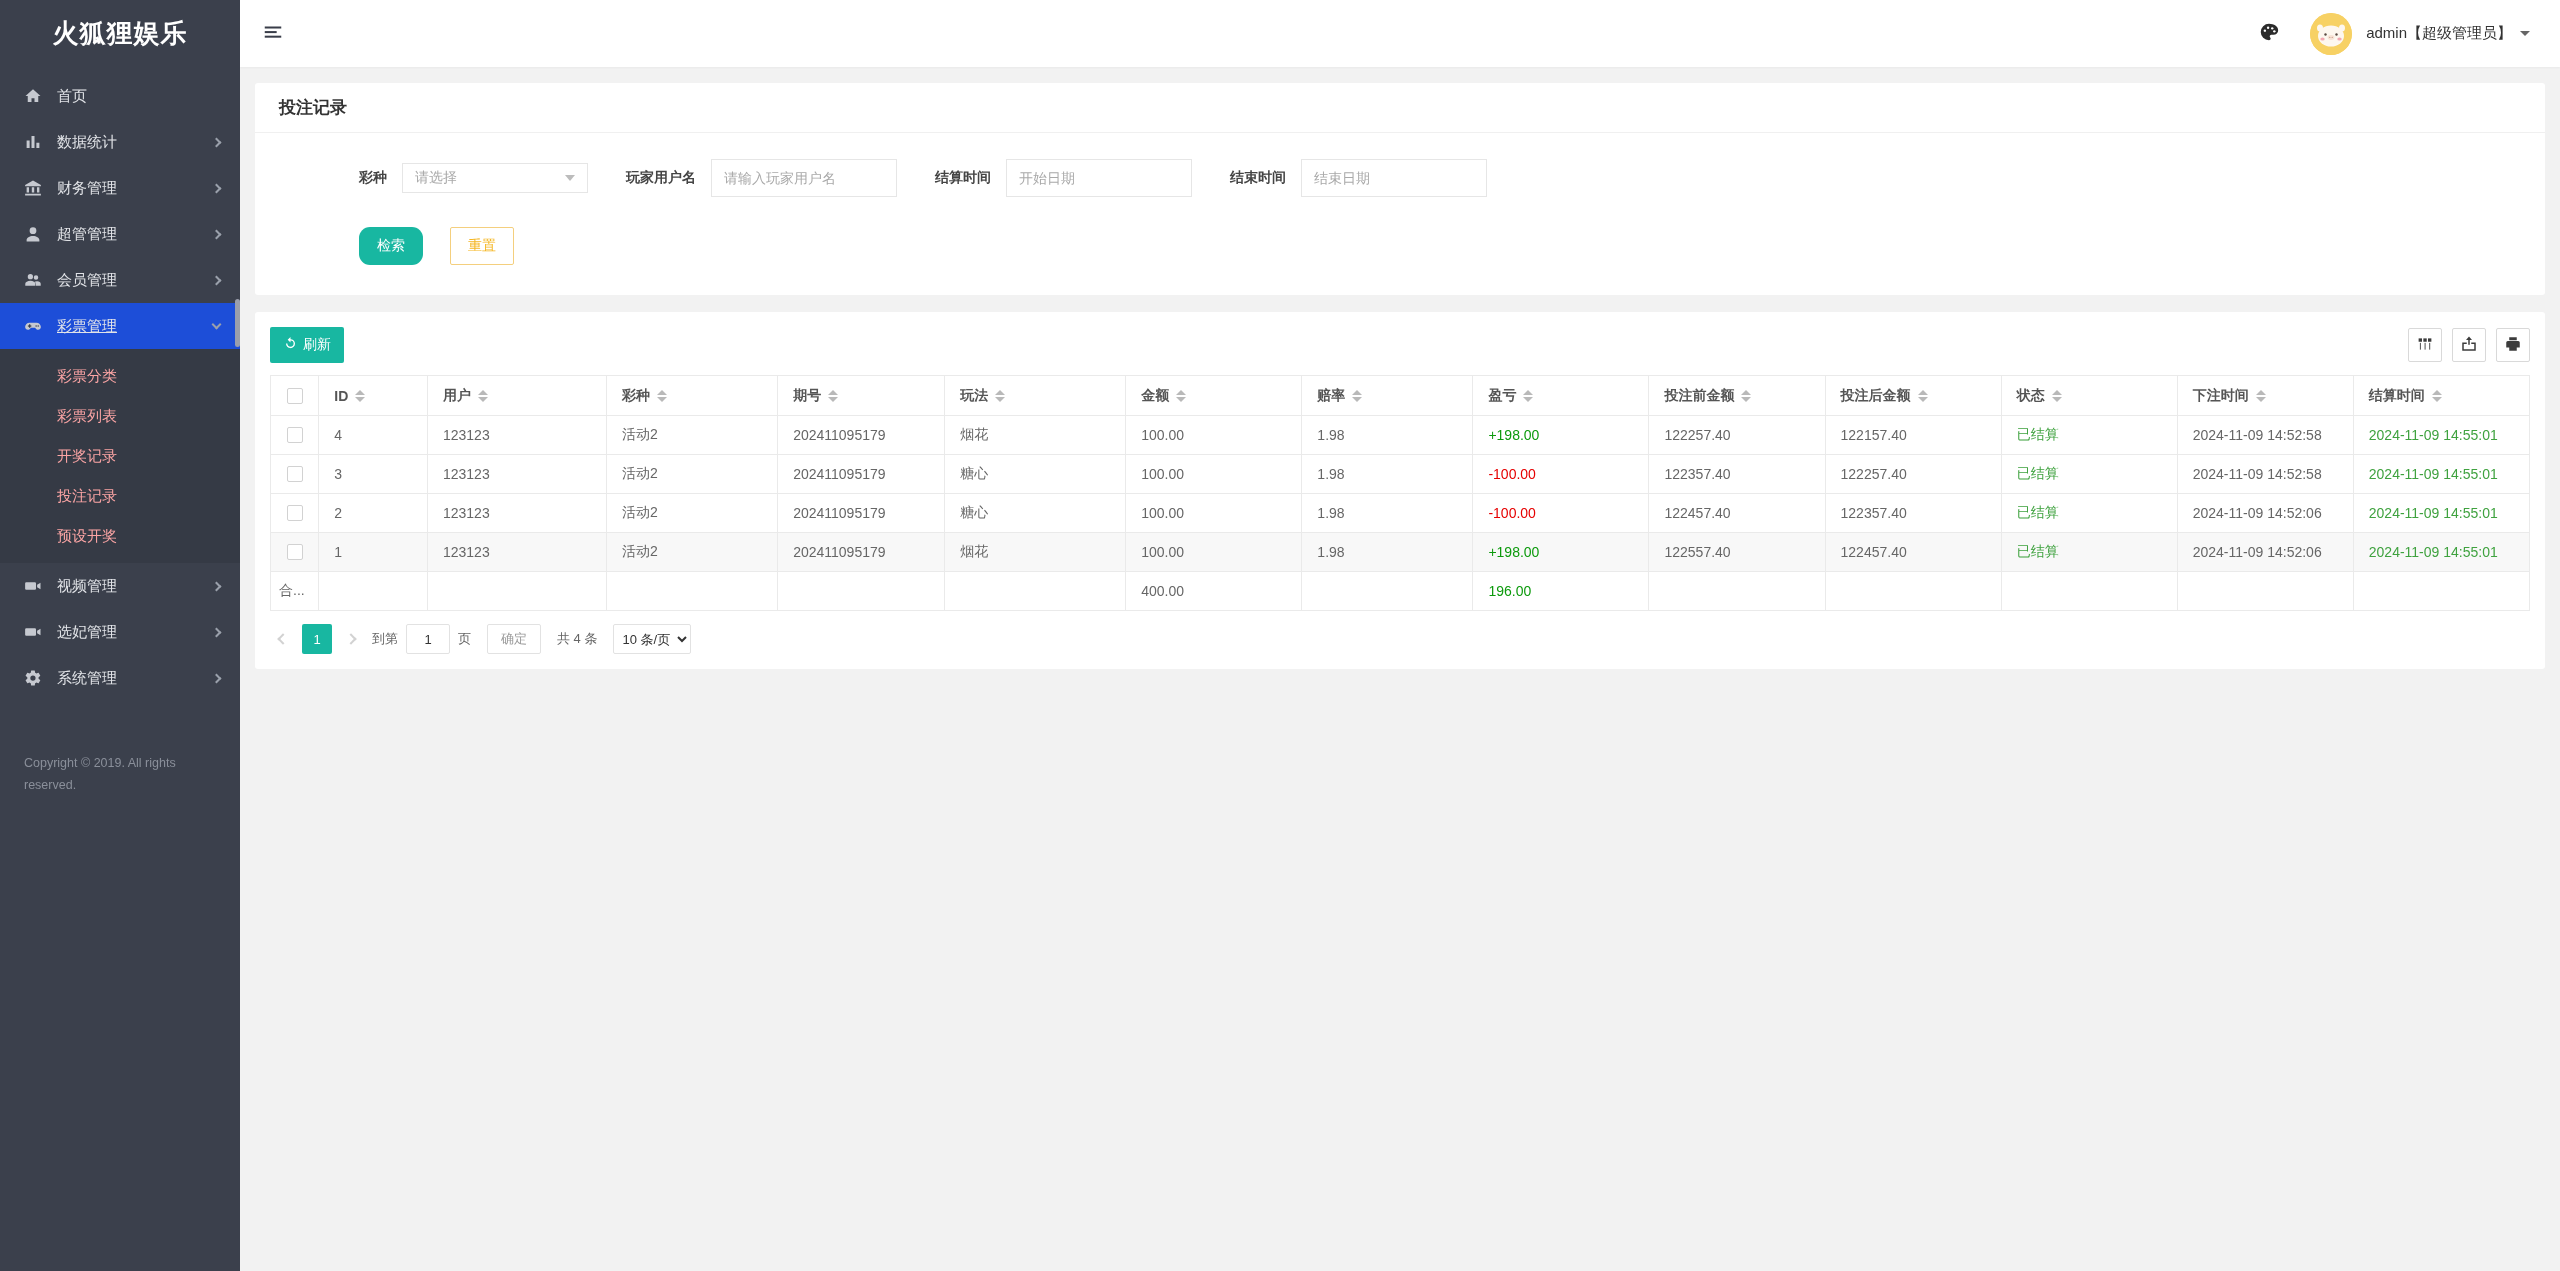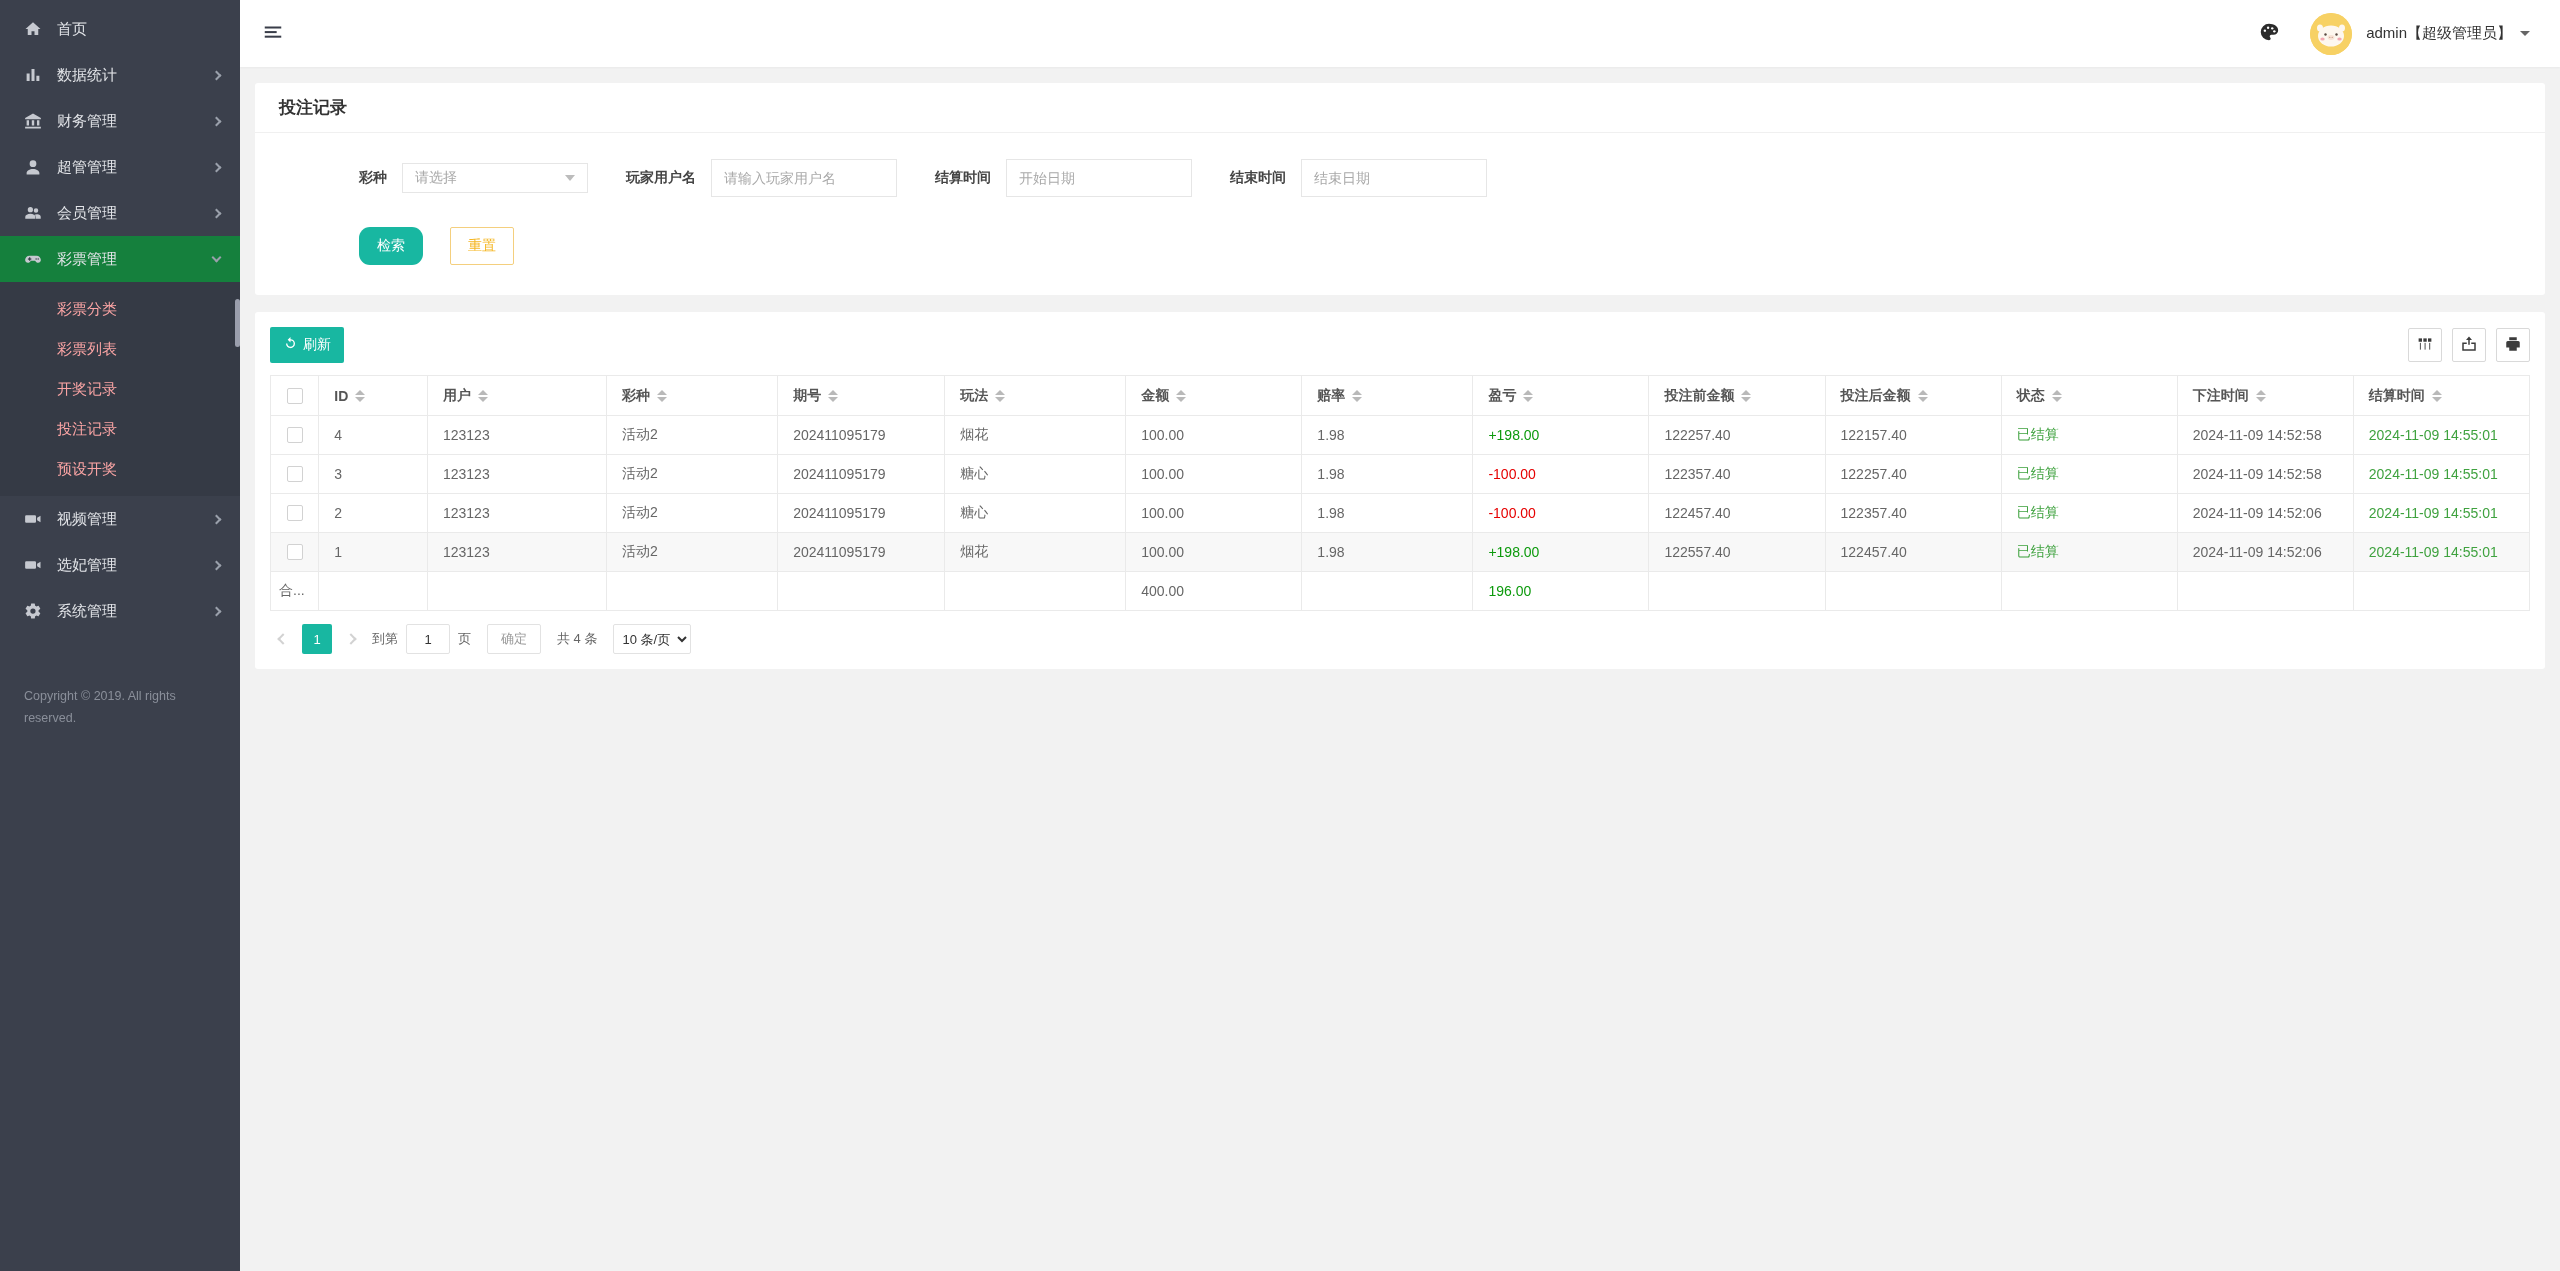--- a/index.html
+++ b/index.html
@@ -18,21 +18,21 @@
   }
   .logo {
     height: 67px; line-height: 67px; text-align: center;
     font-size: 26px; font-weight: bold; color: #fff; letter-spacing: 1px;
   }
   .menu { padding-top: 6px; }
   .menu-item {
     height: 46px; display: flex; align-items: center;
     padding: 0 20px 0 24px; font-size: 15px; cursor: pointer; color: #e2e4e8;
   }
-  .menu-item.active { background: #15803d; }
+  .menu-item.active { background: #1d4ed8; text-decoration: underline; }
   .mi-icon { width: 18px; height: 18px; margin-right: 15px; color: #c6c9d0; flex: none; }
   .mi-icon svg { width: 100%; height: 100%; display: block; }
   .arrow { margin-left: auto; display: flex; align-items: center; }
   .chev { width: 7px; height: 7px; border-right: 2px solid #9aa0ab; border-bottom: 2px solid #9aa0ab; display: inline-block; }
   .chev.right { transform: rotate(-45deg); }
   .chev.down  { transform: rotate(45deg); margin-top: -3px; }
   .submenu { background: #353a45; padding: 7px 0; }
   .submenu-item {
     height: 40px; line-height: 40px; padding-left: 57px;
     font-size: 15px; color: #fca5a5; cursor: pointer;
@@ -168,20 +168,21 @@
   }
   .per-page {
     height: 30px; border: 1px solid #e2e2e2; background: #fff; color: #333;
     font-size: 13px; border-radius: 2px; padding: 0 4px; margin-left: 8px; outline: none;
   }
 </style>
 </head>
 <body>
 
 <aside class="sidebar">
+  <div class="logo">火狐狸娱乐</div>
   <nav class="menu">
 
     <div class="menu-item">
       <span class="mi-icon">
         <svg viewBox="0 0 24 24" fill="currentColor">
             <path d="M12 3 2 12h3v8h5v-5h4v5h5v-8h3L12 3z"></path>
           </svg>
       </span>
       <span>首页</span>
     </div>

